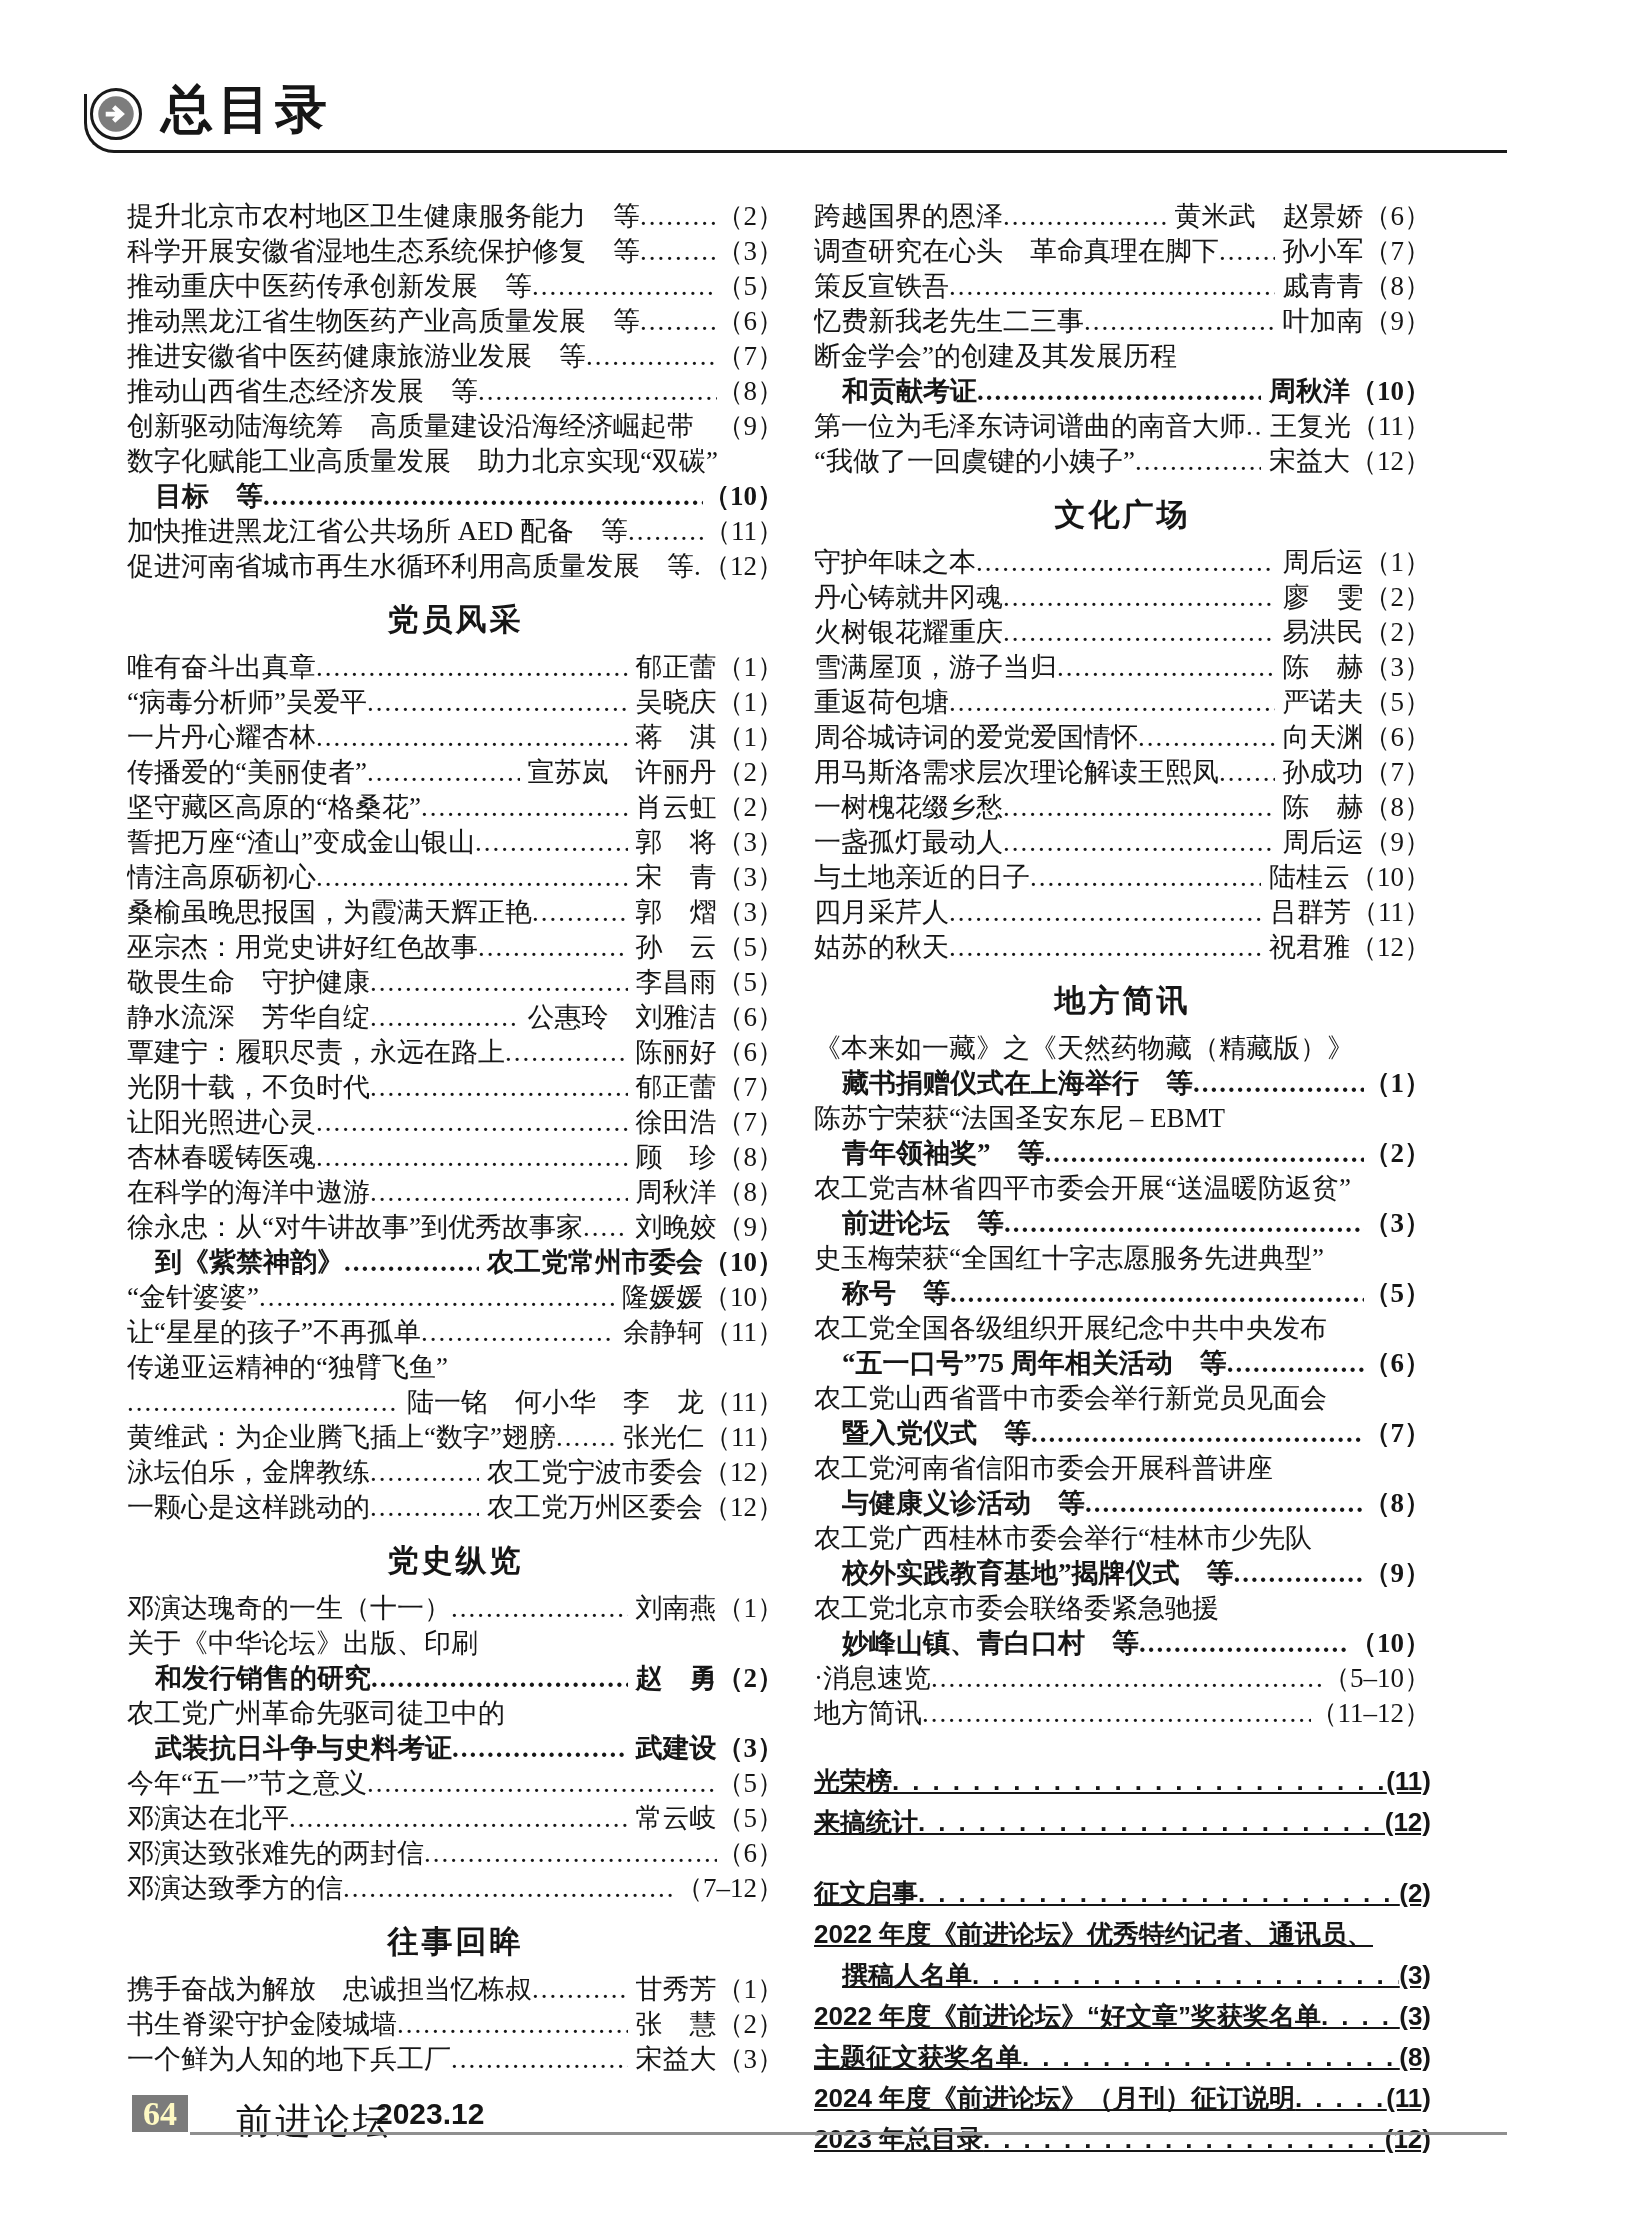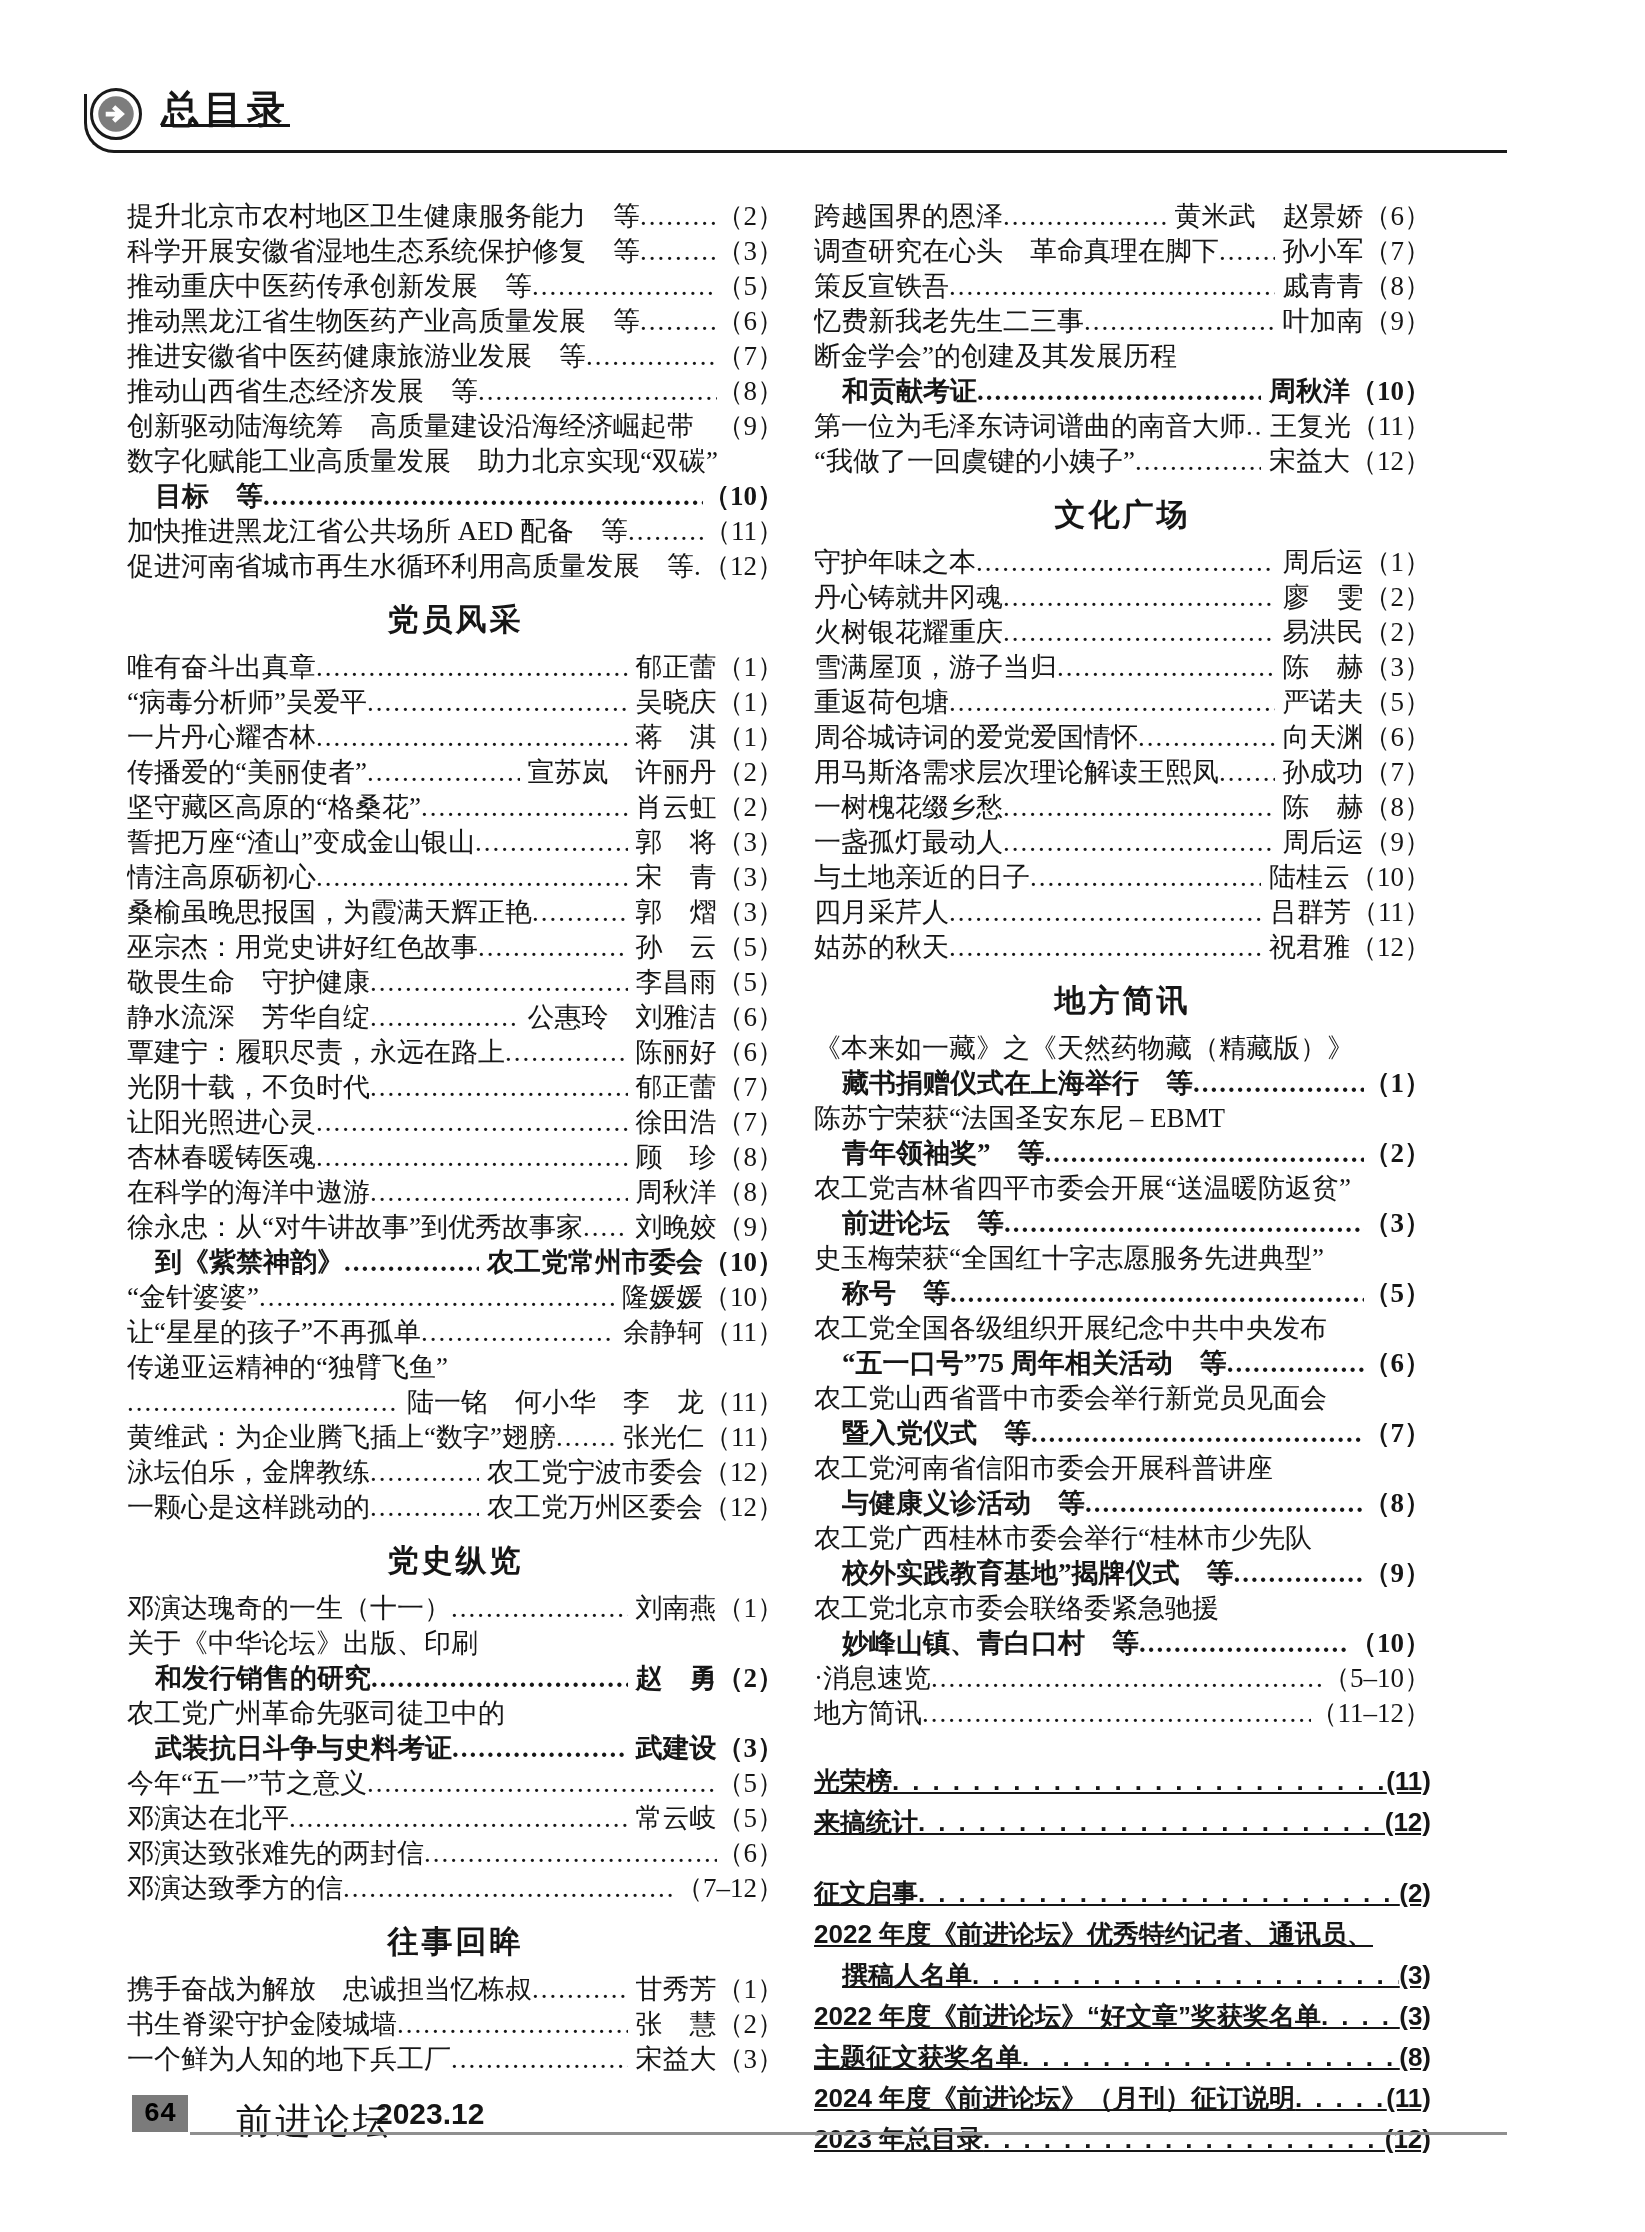--- a/index.html
+++ b/index.html
@@ -9,21 +9,21 @@
   
   .hdr-rule{position:absolute;left:84px;right:139px;top:94px;height:56px;
             border-left:3px solid #1a1a1a;border-bottom:3px solid #1a1a1a;
             border-bottom-left-radius:30px;}
   .hdr-icon{position:absolute;left:90px;top:88px;width:52px;height:52px;border-radius:50%;
             background:#fff;border:3px solid #1a1a1a;box-sizing:border-box;
             display:flex;align-items:center;justify-content:center;}
   .hdr-icon svg{width:38px;height:38px;display:block;}
   .hdr-title{position:absolute;left:161px;top:84px;
              font-family:"Liberation Sans","DejaVu Sans",sans-serif;
-             font-weight:bold;font-size:38px;letter-spacing:5px;line-height:50px;text-decoration:underline;}
+             font-weight:bold;font-size:52px;letter-spacing:5px;line-height:50px;}
 
   
   .cols{position:absolute;left:127px;top:199px;width:1339px;display:flex;gap:30px;}
   .col{width:657px;}
   .col.col-right{width:617px;}
 
   .row{display:flex;line-height:35px;font-size:27px;}
   .row > .t{flex:0 1 auto;min-width:0;overflow:hidden;white-space:nowrap;}
   .row > .dots{flex:1 1 0;min-width:0;overflow:hidden;white-space:nowrap;}
   .row > .dots::after{content:"......................................................................................................................................................";letter-spacing:2px;}
@@ -35,22 +35,22 @@
        font-family:"Liberation Sans","DejaVu Sans",sans-serif;
        font-size:31px;font-weight:bold;letter-spacing:3px;line-height:36px;}
 
   .bold-group .row{font-family:"Liberation Sans","DejaVu Sans",sans-serif;
                    font-weight:bold;font-size:26px;line-height:41px;}
   .bold-group .row > .dots::after{letter-spacing:13px;}
   .mt{margin-top:30px;text-decoration:underline;}
 
   
   .ftr-box{position:absolute;left:132px;top:2095px;width:56px;height:37px;background:#7b7b7b;
-           color:#000000;font-weight:bold;font-size:27px;
-           display:flex;align-items:center;justify-content:center;font-family:Liberation Mono, monospace;}
+           color:#fef9c3;font-weight:bold;font-size:34px;
+           display:flex;align-items:center;justify-content:center;}
   .ftr-journal{position:absolute;left:236px;top:2095px;font-size:36px;line-height:37px;letter-spacing:3px;margin-top:8px;}
   .ftr-issue{position:absolute;left:376px;top:2095px;
              font-family:"Liberation Sans","DejaVu Sans",sans-serif;
              font-weight:bold;font-size:30px;line-height:37px;}
   .ftr-line{position:absolute;left:190px;right:139px;top:2132px;height:3px;background:#8f8f8f;}
 </style>
 </head>
 <body>
 
 <div class="page">

